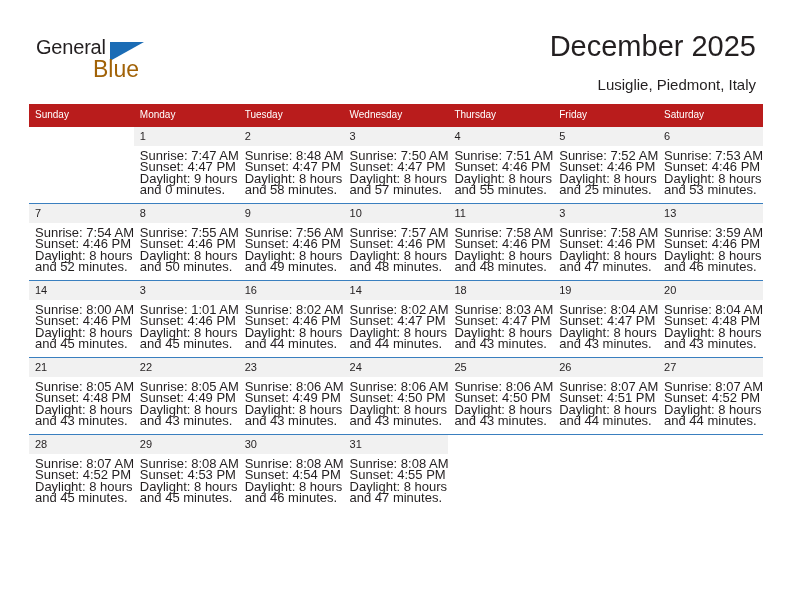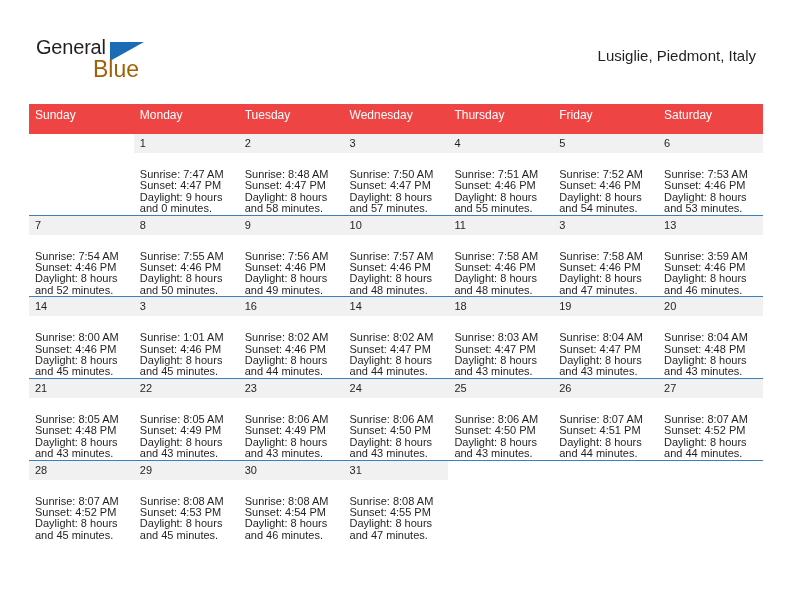--- a/index.html
+++ b/index.html
@@ -74,40 +74,40 @@
     color: #231f20;
     line-height: 36px;
     white-space: nowrap;
     font-weight: normal;
     margin: 0;
   }
   .cal-sub {
     font-size: 15px;
     color: #231f20;
     line-height: 22px;
-    margin-top: 17px;
+    margin-top: 10px;
     white-space: nowrap;
   }
 
   
   .cal {
     position: absolute;
     left: 29px;
     top: 104px;
     width: 734px;
     border-collapse: collapse;
     table-layout: fixed;
   }
   .cal th {
-    background: #ef4444;
+    background: #b91c1c;
     color: #ffffff;
-    font-size: 12px;
+    font-size: 10px;
     font-weight: normal;
     text-align: left;
-    padding: 4px 0 12px 6px;
+    padding: 4px 0 6px 6px;
     height: 13px;
     border: none;
   }
   .cal td {
     vertical-align: top;
     padding: 0;
     border: none;
     border-top: 1px solid #3a7fbf;
     height: 76px;
     width: 104.85px;
@@ -120,22 +120,22 @@
     font-size: 11px;
     color: #231f20;
     padding: 3px 0 3px 6px;
     height: 13px;
     line-height: 13px;
   }
   .daynum.empty {
     background: transparent;
   }
   .info {
-    padding: 16px 5px 0 6px;
-    font-size: 11px;
+    padding: 4px 5px 0 6px;
+    font-size: 13px;
     line-height: 11.4px;
     color: #231f20;
   }
   .info div {
     white-space: nowrap;
   }
   .cell-empty {
     background: transparent;
   }
 </style>
@@ -146,20 +146,21 @@
 
   <div class="top">
 
     <div class="logo">
       <span class="logo-general">General</span>
       <span class="logo-tri"></span>
       <span class="logo-blue">Blue</span>
     </div>
 
     <div class="title-block">
+      <div class="cal-title">December 2025</div>
       <div class="cal-sub">Lusiglie, Piedmont, Italy</div>
     </div>
 
   </div>
 
   <table class="cal">
     <thead>
       <tr>
         <th>Sunday</th>
         <th>Monday</th>
@@ -211,21 +212,21 @@
             <div>Daylight: 8 hours</div>
             <div>and 55 minutes.</div>
           </div>
         </td>
         <td>
           <div class="daynum">5</div>
           <div class="info">
             <div>Sunrise: 7:52 AM</div>
             <div>Sunset: 4:46 PM</div>
             <div>Daylight: 8 hours</div>
-            <div>and 54 minutes.</div>
+            <div>and 25 minutes.</div>
           </div>
         </td>
         <td>
           <div class="daynum">6</div>
           <div class="info">
             <div>Sunrise: 7:53 AM</div>
             <div>Sunset: 4:46 PM</div>
             <div>Daylight: 8 hours</div>
             <div>and 53 minutes.</div>
           </div>

